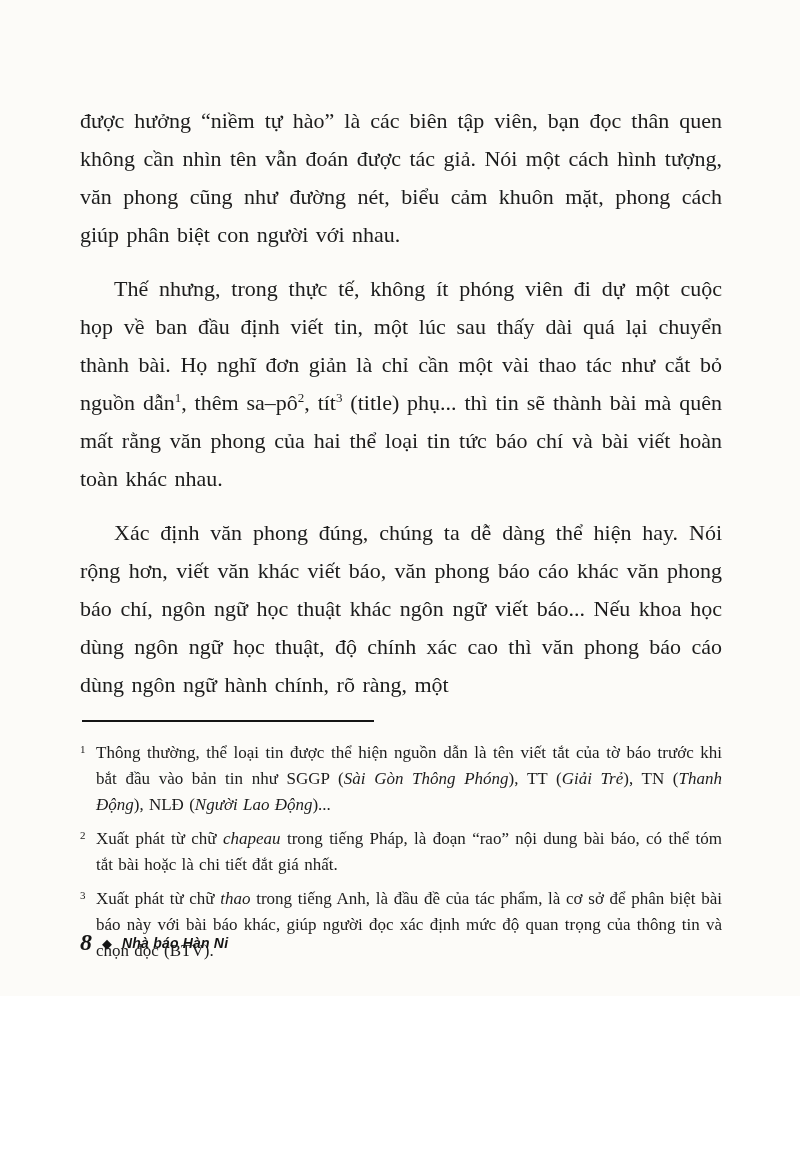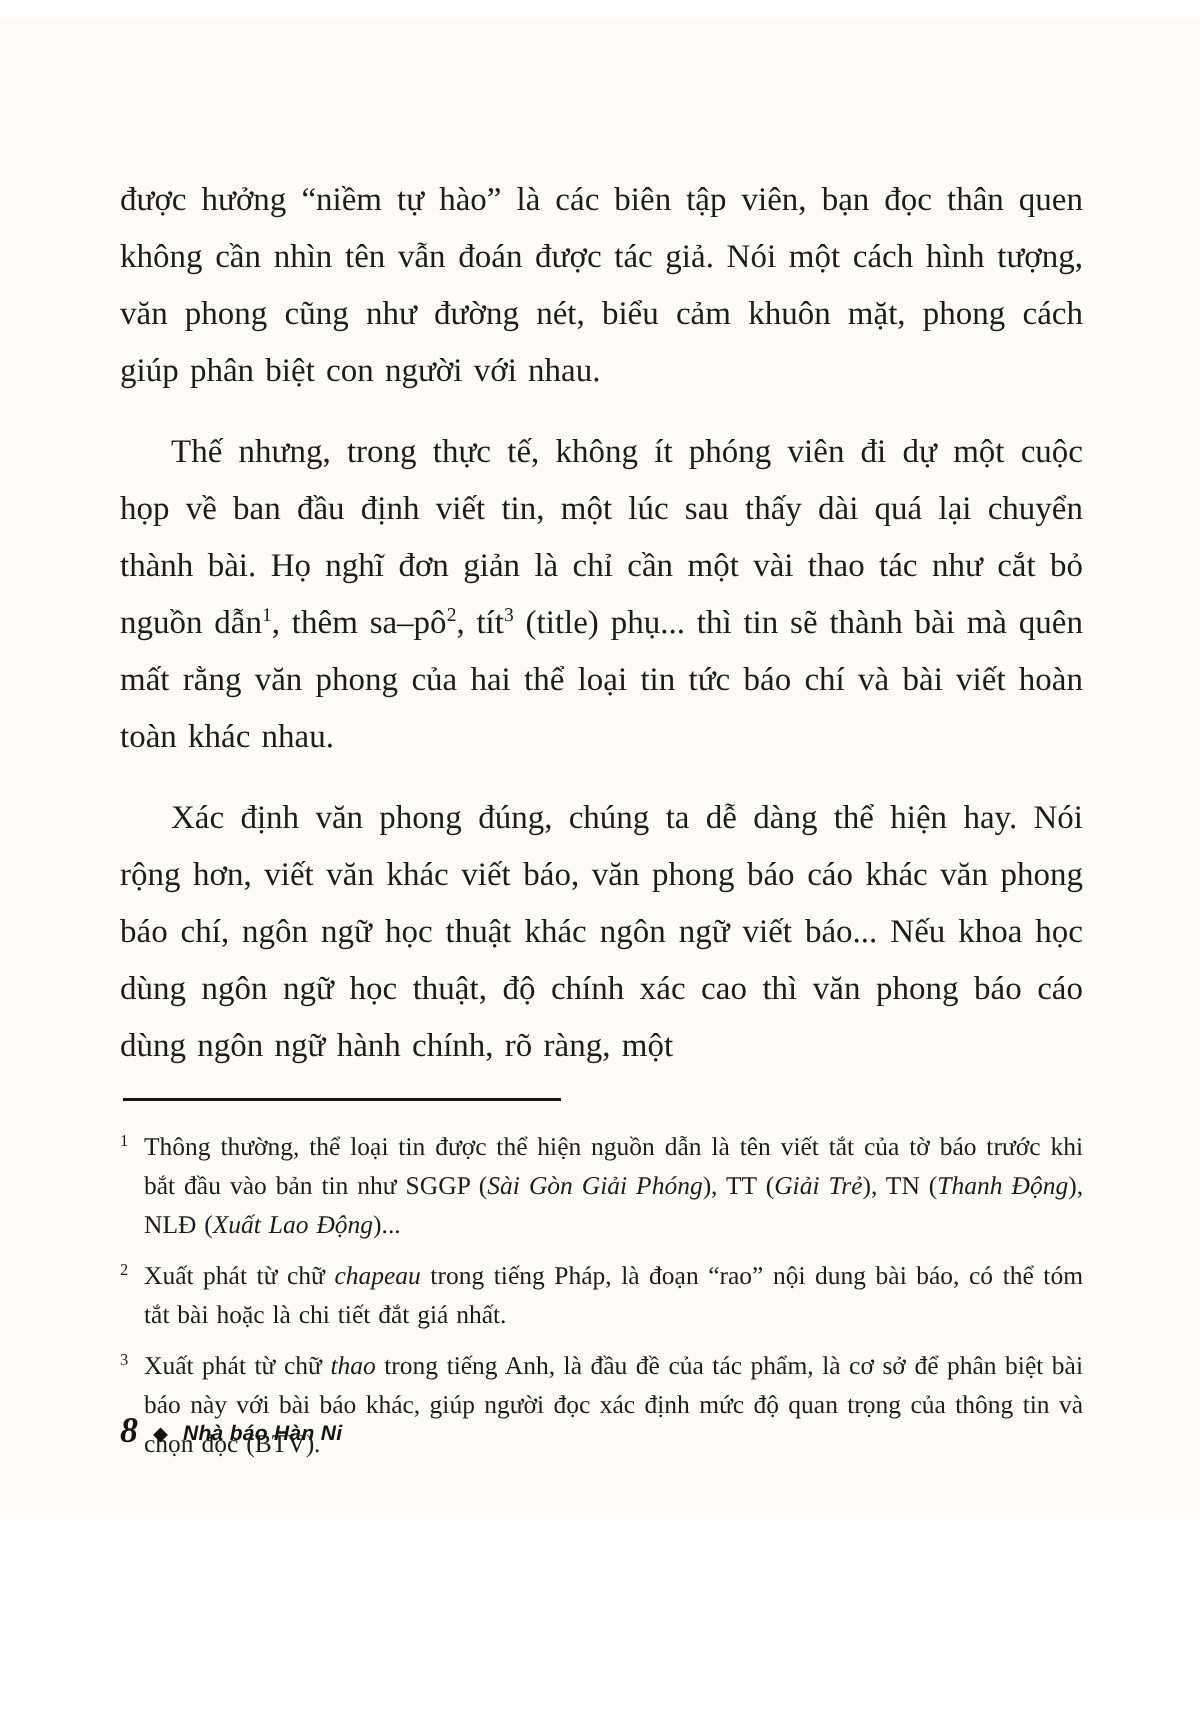--- a/index.html
+++ b/index.html
@@ -1,20 +1,20 @@
 <!DOCTYPE html>
 <html><head>
 <meta charset="utf-8">
 <style>
   html, body { margin: 0; padding: 0; background: #ffffff; }
   .page {
     position: relative;
     width: 800px;
     height: 996px;
-    margin: 12px auto;
+    margin: 0 auto;
     background: #fcfbf8;
     box-sizing: border-box;
     padding: 102px 78px 0 80px;
     font-family: "Liberation Serif", "DejaVu Serif", serif;
     color: #1c1c1c;
     overflow: hidden;
   }
   .para {
     font-size: 22px;
     line-height: 38px;
@@ -97,21 +97,21 @@
 
     <p class="para indent"><span>Xác định văn phong đúng, chúng ta dễ dàng thể hiện hay. Nói rộng hơn, viết văn khác viết báo, văn phong báo cáo khác văn phong báo chí, ngôn ngữ học thuật khác ngôn ngữ viết báo... Nếu khoa học dùng ngôn ngữ học thuật, độ chính xác cao thì văn phong báo cáo dùng ngôn ngữ hành chính, rõ ràng, một</span></p>
   </div>
 
   <div class="footnote-rule"></div>
 
   <div class="footnotes">
 
     <div class="footnote">
       <span class="fn-marker">1</span>
-      <span class="fn-text"><span>Thông thường, thể loại tin được thể hiện nguồn dẫn là tên viết tắt của tờ báo trước khi bắt đầu vào bản tin như SGGP (</span><i>Sài Gòn Giải Phóng</i><span>), TT (</span><i>Giải Trẻ</i><span>), TN (</span><i>Thanh Động</i><span>), NLĐ (</span><i>Xuất Lao Động</i><span>)...</span></span>
+      <span class="fn-text"><span>Thông thường, thể loại tin được thể hiện nguồn dẫn là tên viết tắt của tờ báo trước khi bắt đầu vào bản tin như SGGP (</span><i>Sài Gòn Thông Phóng</i><span>), TT (</span><i>Giải Trẻ</i><span>), TN (</span><i>Thanh Động</i><span>), NLĐ (</span><i>Người Lao Động</i><span>)...</span></span>
     </div>
 
     <div class="footnote">
       <span class="fn-marker">2</span>
       <span class="fn-text"><span>Xuất phát từ chữ </span><i>chapeau</i><span> trong tiếng Pháp, là đoạn “rao” nội dung bài báo, có thể tóm tắt bài hoặc là chi tiết đắt giá nhất.</span></span>
     </div>
 
     <div class="footnote">
       <span class="fn-marker">3</span>
       <span class="fn-text"><span>Xuất phát từ chữ </span><i>thao</i><span> trong tiếng Anh, là đầu đề của tác phẩm, là cơ sở để phân biệt bài báo này với bài báo khác, giúp người đọc xác định mức độ quan trọng của thông tin và chọn đọc (BTV).</span></span>

